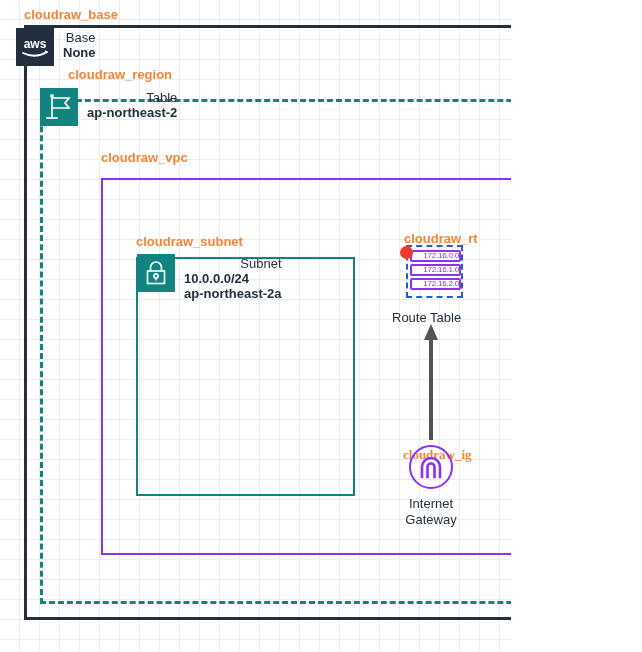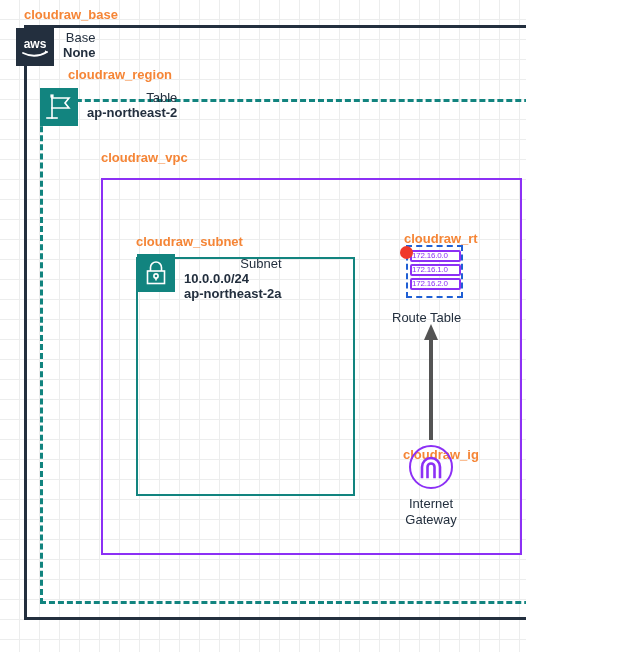--- a/index.html
+++ b/index.html
@@ -12,21 +12,20 @@
     width: 511px;
     height: 652px;
     background-color: #ffffff;
     background-image:
       linear-gradient(to right, #eceded 1px, transparent 1px),
       linear-gradient(to bottom, #eceded 1px, transparent 1px);
     background-size: 20px 20px;
     background-position: -1px -1px;
     font-family: "Liberation Sans", sans-serif;
     overflow: hidden;
-    padding-left: 15px;
   }
 
   
   .box { position: absolute; box-sizing: border-box; }
 
   .box-base {
     left: 24px; top: 25px; width: 598px; height: 595px;
     border: 3px solid #232f3e;
     background: transparent;
   }
@@ -53,21 +52,21 @@
     font-weight: bold;
     font-size: 13px;
     white-space: nowrap;
     line-height: 1;
   }
   .tag-base   { left: 24px;  top: 8px;  }
   .tag-region { left: 40px;  top: 68px; margin-left: 28px; }
   .tag-vpc    { left: 101px; top: 151px;}
   .tag-subnet { left: 136px; top: 235px;}
   .tag-rt     { left: 404px; top: 232px;}
-  .tag-ig     { left: 403px; top: 448px;}
+  .tag-ig     { left: 403px; top: 448px; font-family: Liberation Serif, serif;}
 
   
   .node { position: absolute; display: flex; align-items: flex-start; }
   .node-icon {
     width: 38px; height: 38px;
     flex: 0 0 38px;
     display: block;
   }
   .node-text {
     margin-left: 9px;
@@ -110,21 +109,21 @@
   }
   .rt-entry {
     width: 51px;
     height: 12px;
     border: 2px solid #8c30f5;
     border-radius: 2px;
     background: #ffffff;
     color: #8c30f5;
     font-size: 8px;
     line-height: 8px;
-    text-align: left;
+    text-align: right;
     letter-spacing: -0.2px;
     box-sizing: border-box;
     font-family: "Liberation Sans", sans-serif;
   }
   .rt-dot {
     position: absolute;
     left: 400px; top: 246px;
     width: 13px; height: 13px;
     border-radius: 50%;
     background: #f0392b;

